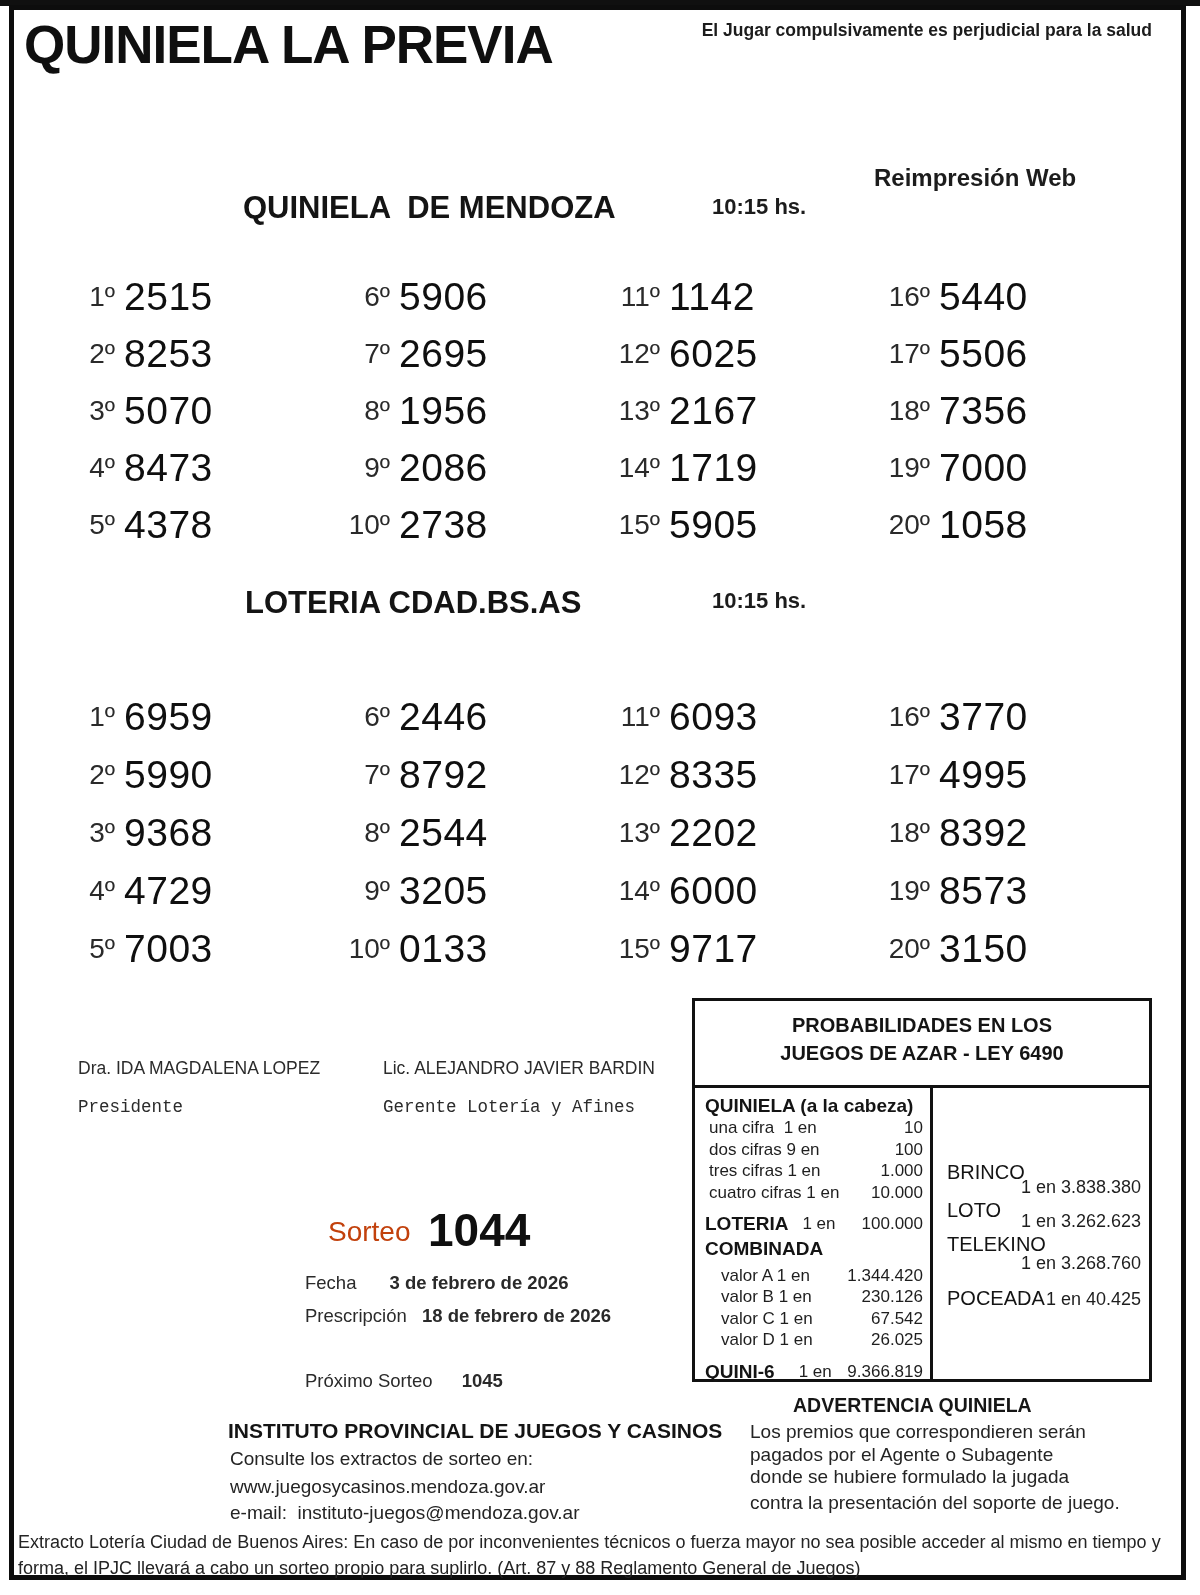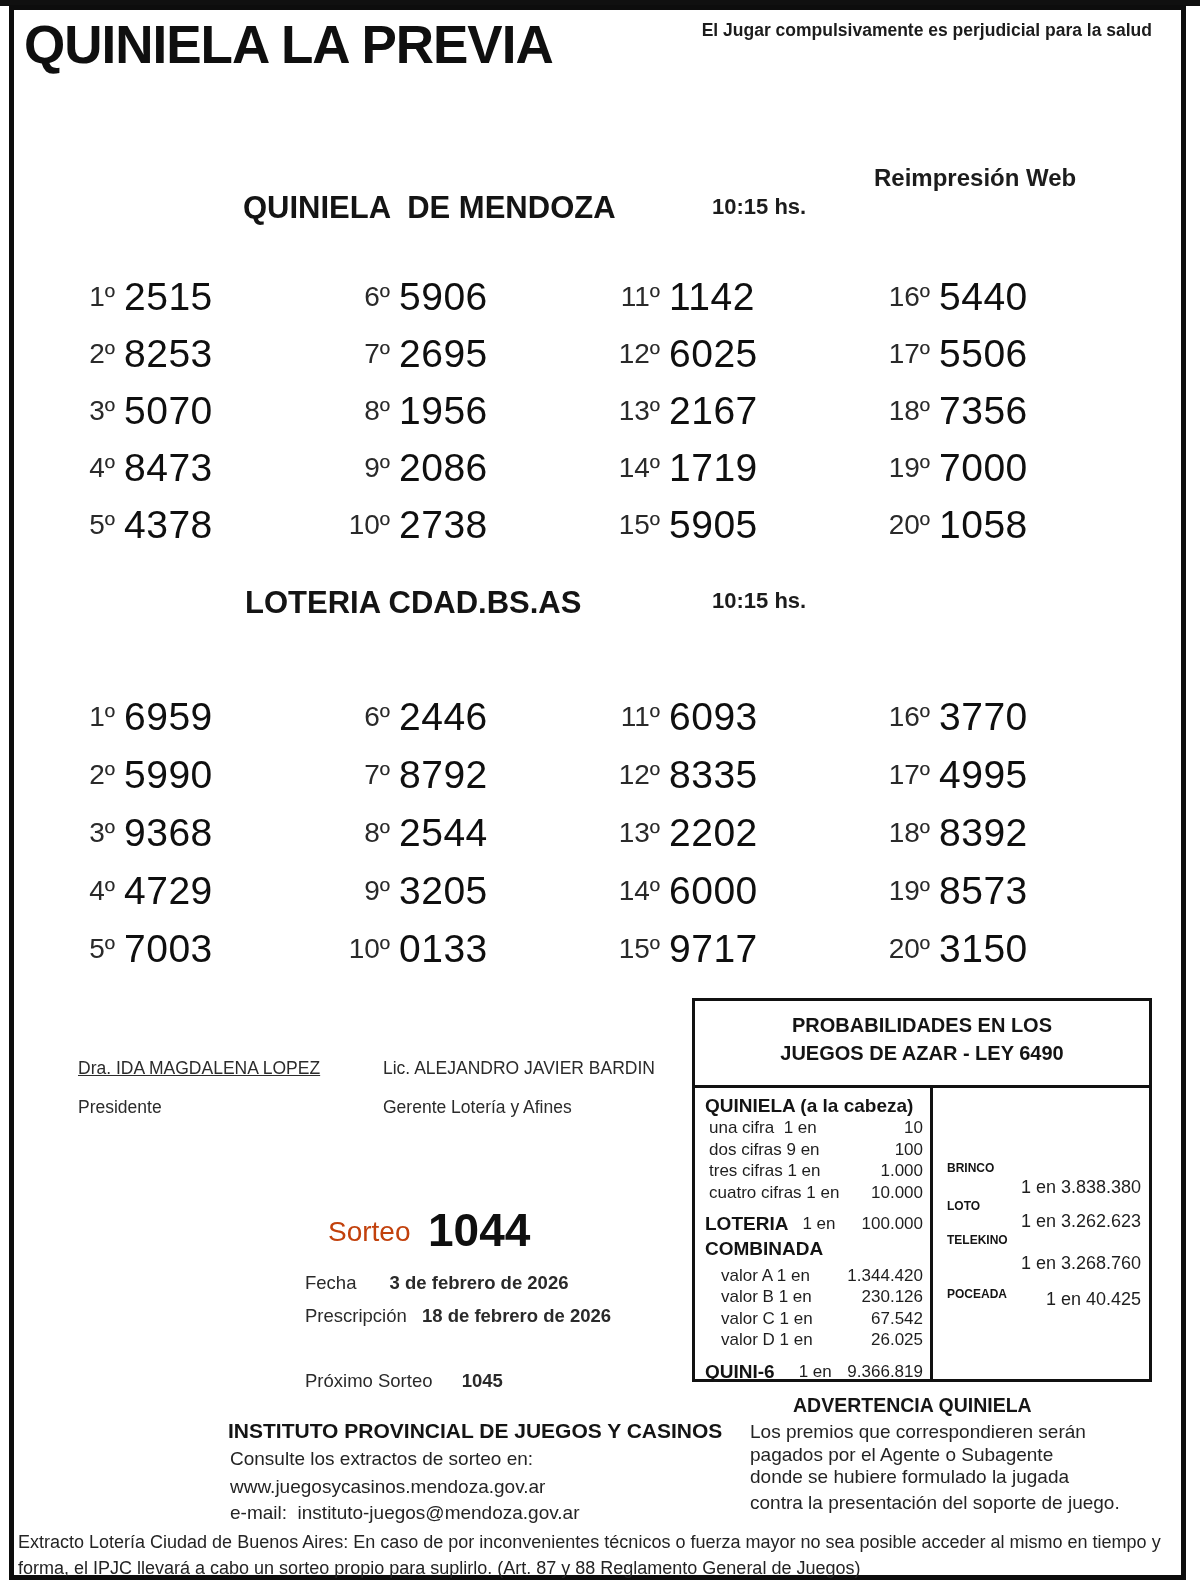--- a/index.html
+++ b/index.html
@@ -24,39 +24,39 @@
     grid-template-columns:275px 270px 270px 260px;
     left:58px;width:1075px;
   }
   .res-cell{display:flex;align-items:center;}
   .res-pos{width:57px;text-align:right;font-size:28px;color:#2a2a2a;flex:none;}
   .res-num{margin-left:9px;font-size:39px;font-weight:normal;color:#0f0f0f;letter-spacing:0.5px;}
   #grid-mendoza{top:268px;}
   #grid-bsas{top:688px;grid-template-rows:repeat(5,58px);}
 
   .official-name{font-size:17.5px;color:#2b2b2b;}
-  .official-role{font-size:17.5px;color:#2b2b2b;}
+  .official-role{font-size:17.5px;color:#2b2b2b;font-family:Liberation Mono, monospace;}
 
   .sorteo-label{left:328px;top:1216px;font-size:28px;color:#c2410c;}
   .sorteo-number{left:428px;top:1203px;font-size:46px;font-weight:bold;color:#0f0f0f;}
   .draw-row{left:305px;font-size:18.5px;color:#2a2a2a;}
   .draw-val{font-weight:bold;}
 
   .prob-box{left:692px;top:998px;width:460px;height:384px;border:3px solid #111;box-sizing:border-box;}
   .prob-title{position:absolute;left:0;top:10px;width:100%;text-align:center;font-size:20px;font-weight:bold;line-height:28px;color:#141414;}
   .prob-hdiv{position:absolute;left:0;top:84px;width:100%;border-top:3px solid #111;}
   .prob-vdiv{position:absolute;left:235px;top:84px;bottom:0;border-left:3px solid #111;}
   .prob-left{position:absolute;left:10px;top:94px;width:218px;font-size:17px;color:#1e1e1e;}
   .p-head{font-weight:bold;font-size:19px;color:#141414;}
   .prow{display:flex;line-height:21.5px;}
   .prow .val{margin-left:auto;}
   .prow .mid{margin-left:14px;}
   .indent{padding-left:16px;}
   .prob-right{position:absolute;left:238px;top:84px;right:0;bottom:0;font-size:18px;color:#1e1e1e;}
-  .rg-name{position:absolute;font-weight:bold;font-size:12px;color:#141414;}
+  .rg-name{position:absolute;font-weight:normal;font-size:20px;color:#141414;}
   .rg-val{position:absolute;}
 
   .adv-title{left:793px;top:1394px;font-size:19.5px;font-weight:bold;color:#161616;}
   .adv-line{left:750px;font-size:19px;color:#242424;}
 
   .inst-name{left:228px;top:1419px;font-size:21px;font-weight:bold;color:#141414;}
   .inst-line{left:230px;font-size:19px;color:#242424;}
 
   .footer-line{left:18px;width:1150px;font-size:18px;color:#242424;}
 </style>
@@ -235,21 +235,21 @@
   <div class="res-cell">
       <span class="res-pos">19º</span>
       <span class="res-num">8573</span>
     </div>
   <div class="res-cell">
       <span class="res-pos">20º</span>
       <span class="res-num">3150</span>
     </div>
 </div>
 
-<div class="abs official-name" style="left:78px;top:1058px;text-decoration:underline;">Dra. IDA MAGDALENA LOPEZ</div>
+<div class="abs official-name" style="left:78px;top:1058px;">Dra. IDA MAGDALENA LOPEZ</div>
 <div class="abs official-role" style="left:78px;top:1097px;">Presidente</div>
 <div class="abs official-name" style="left:383px;top:1058px;">Lic. ALEJANDRO JAVIER BARDIN</div>
 <div class="abs official-role" style="left:383px;top:1097px;">Gerente Lotería y Afines</div>
 
 <div class="abs sorteo-label">Sorteo</div>
 <div class="abs sorteo-number">1044</div>
 <div class="abs draw-row" style="top:1272px;">
   <span>Fecha</span>
   <span class="draw-val" style="margin-left:28px;">3 de febrero de 2026</span>
 </div>

